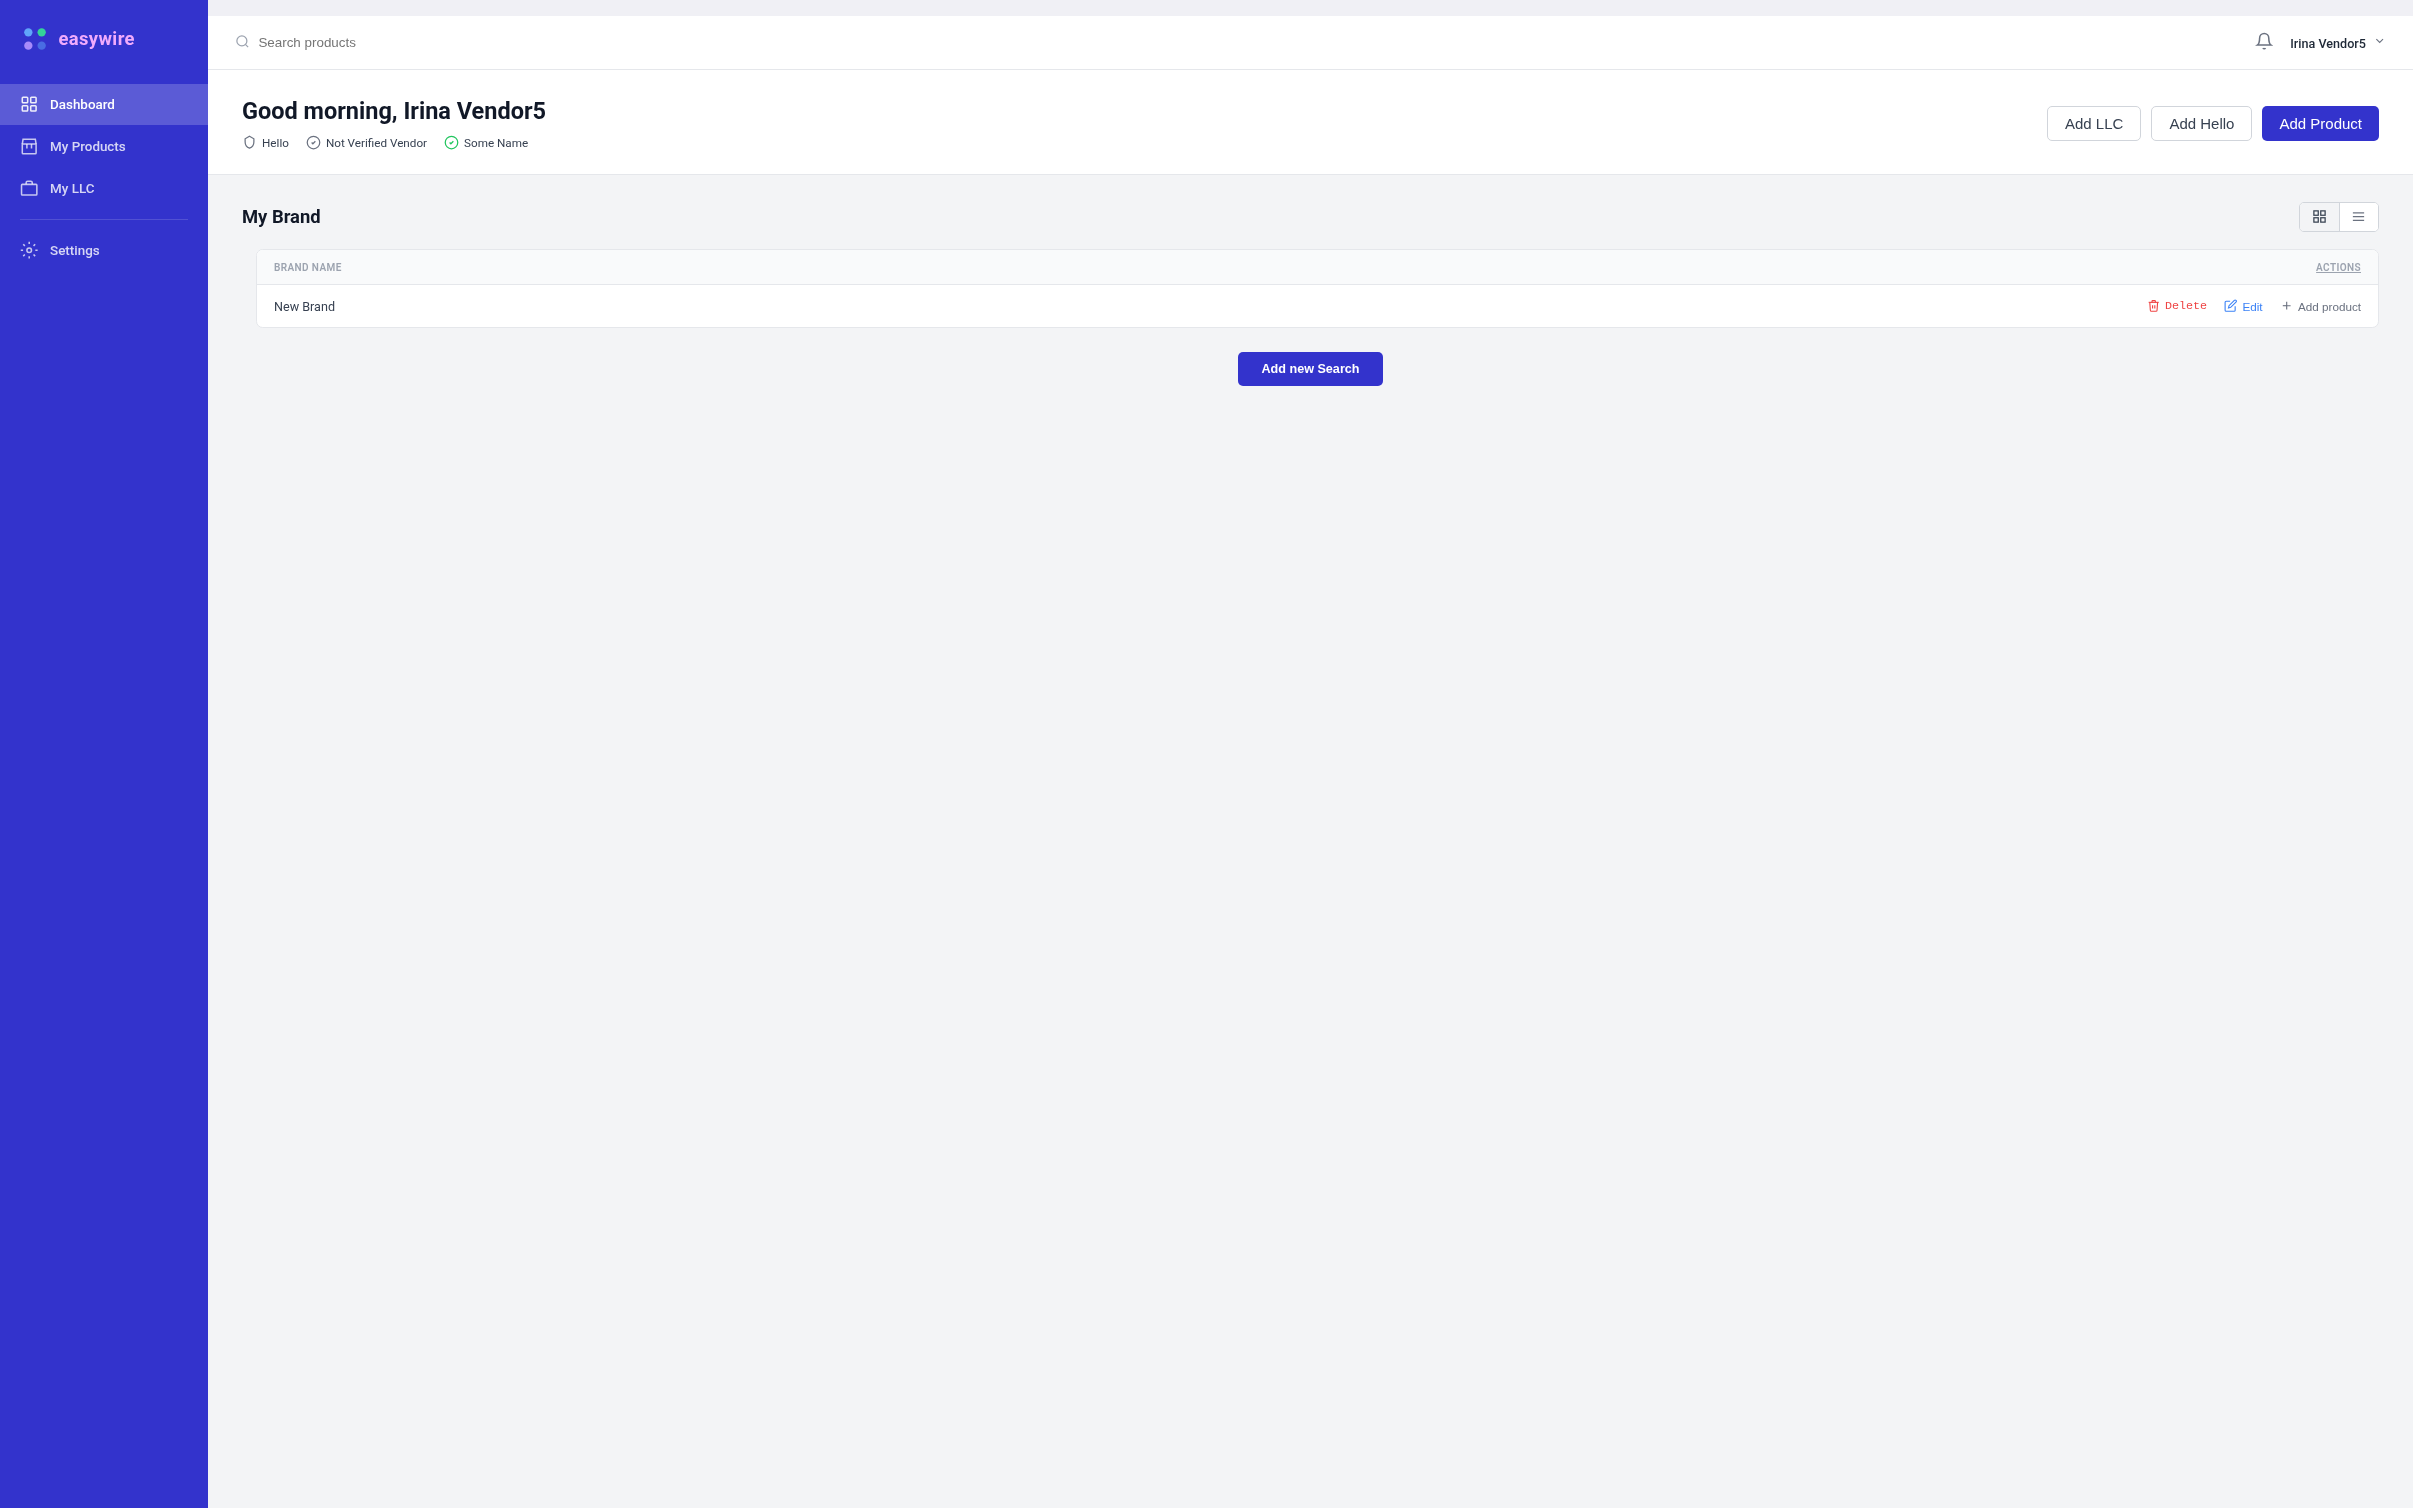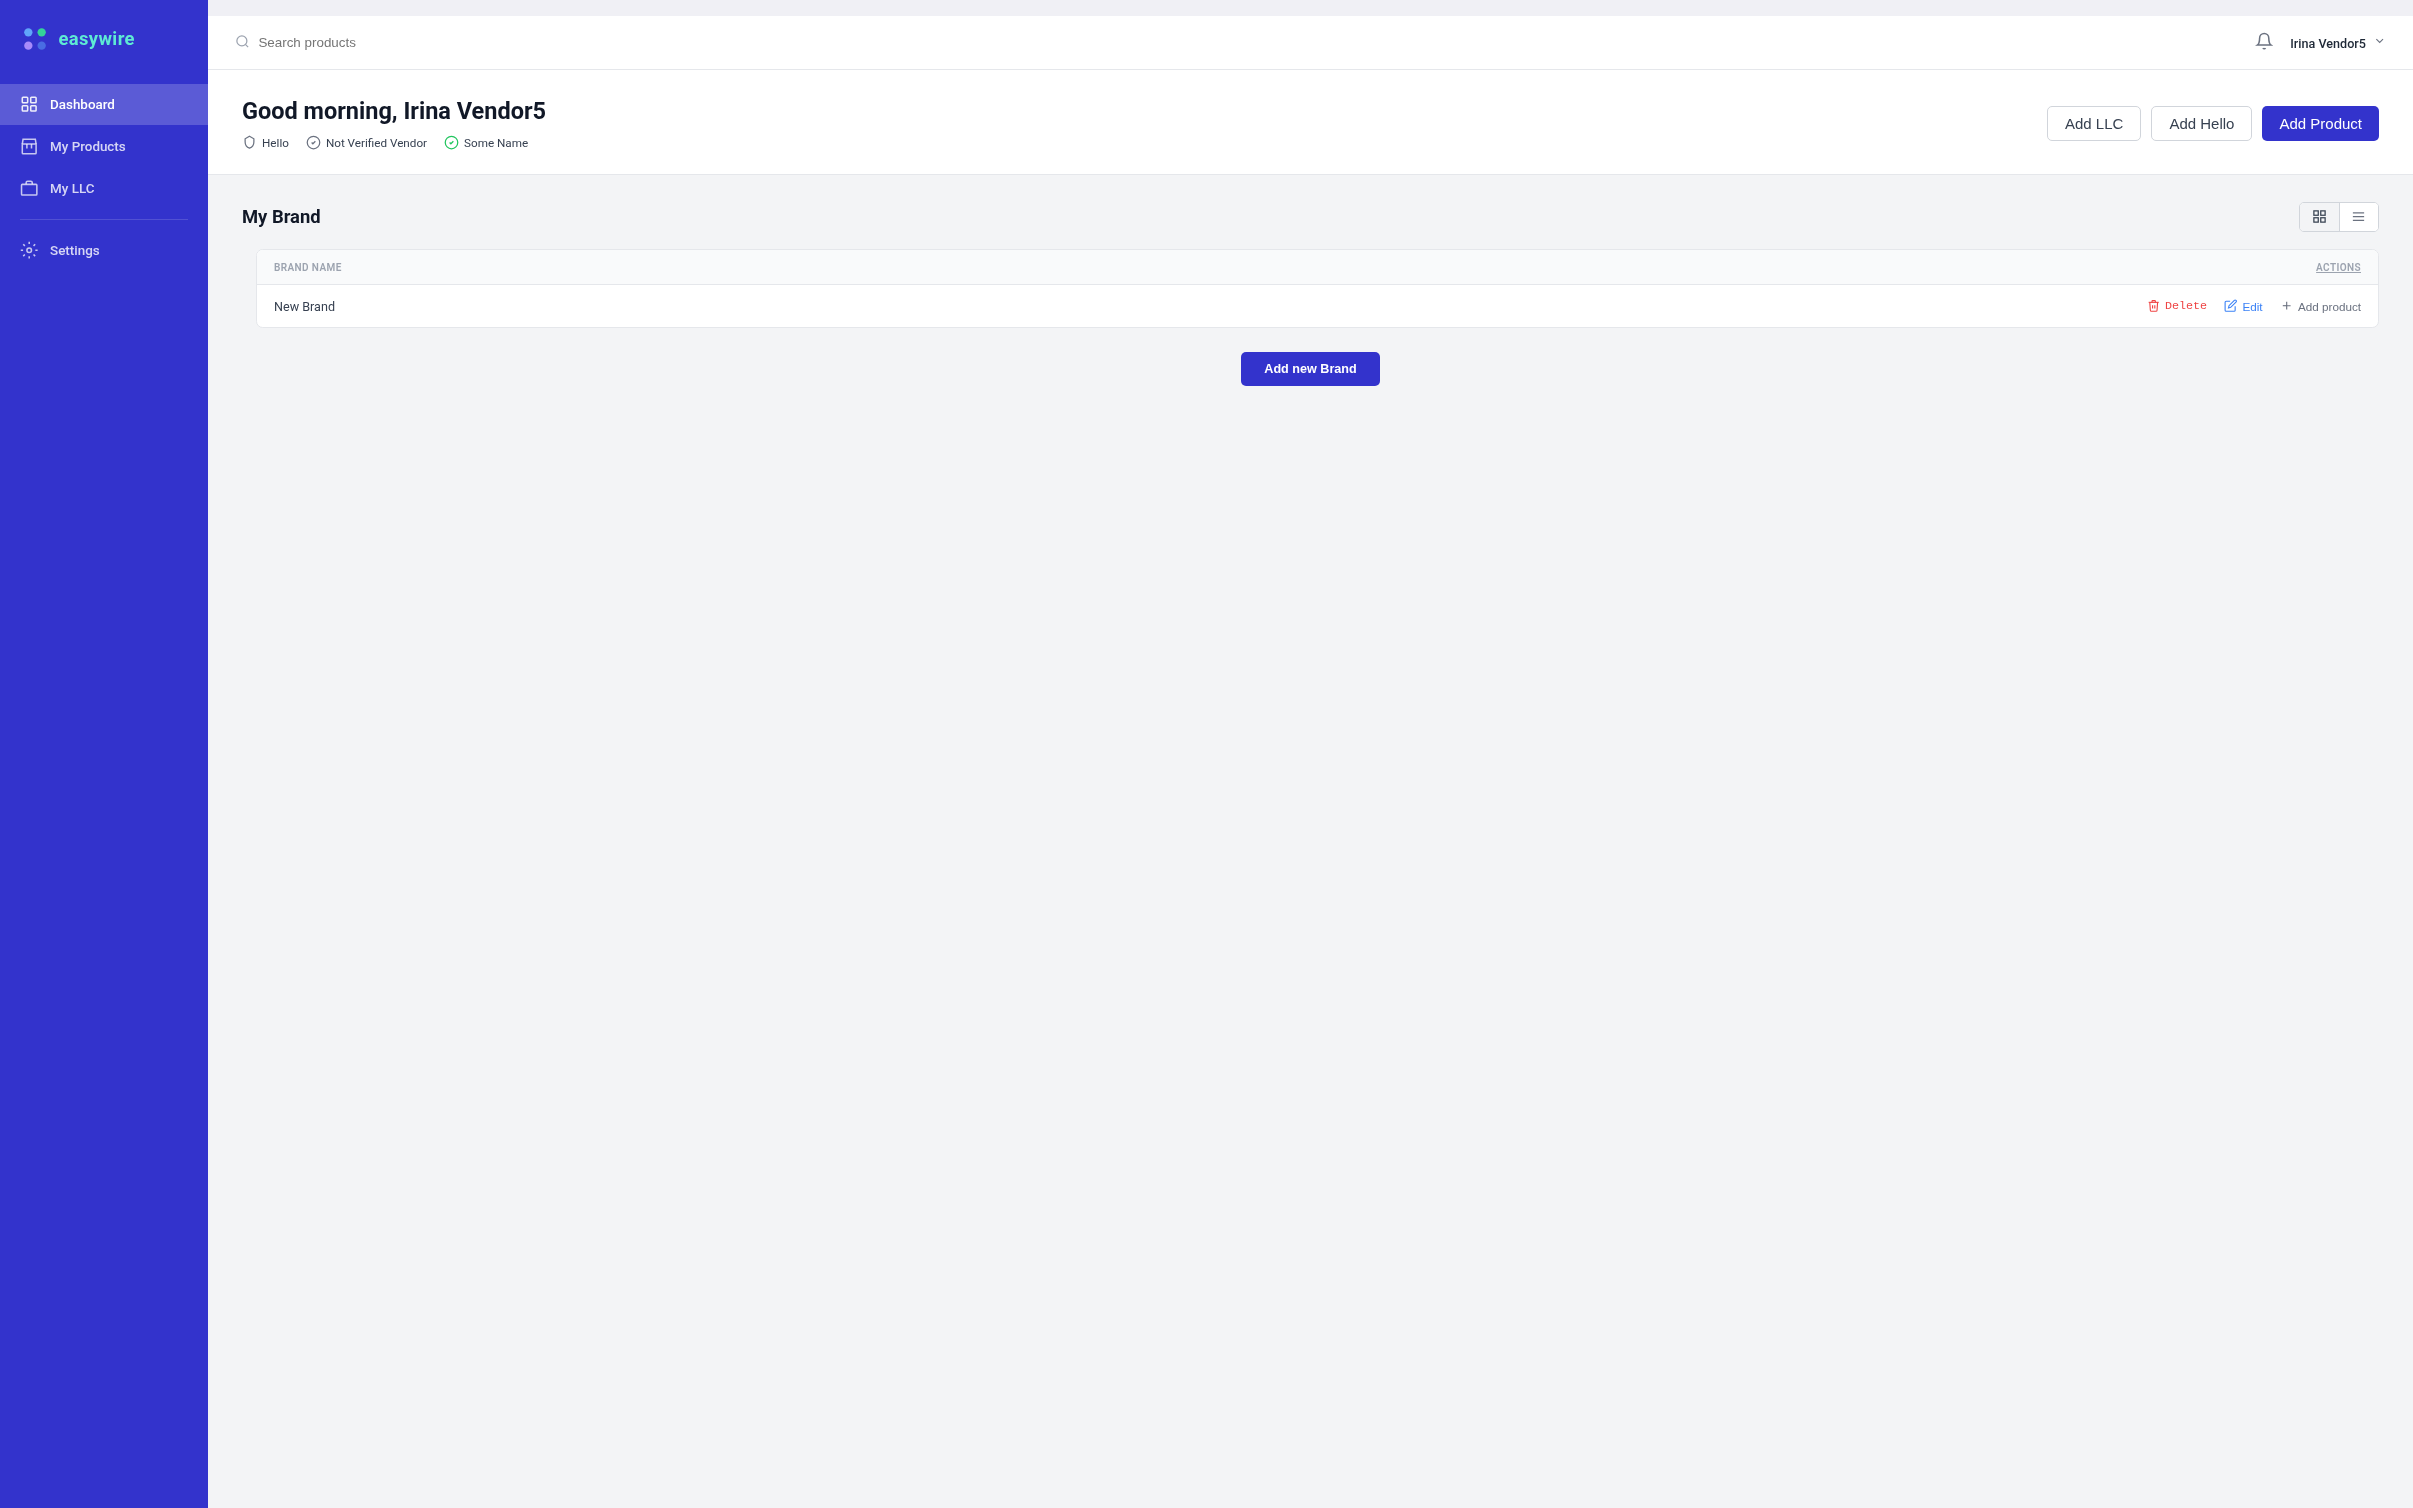--- a/index.html
+++ b/index.html
@@ -21,21 +21,21 @@
       gap: 8.4px;
       padding: 23.5px 20px;
     }
     .logo-icon {
       width: 30px;
       height: 30px;
     }
     .logo-text {
       font-size: 18.4px;
       font-weight: 700;
-      color: #5eead4;
+      color: #f0abfc;
       letter-spacing: 0.4px;
     }
     .sidebar-nav {
       display: flex;
       flex-direction: column;
       padding: 6.7px 0;
     }
     .nav-item {
       display: flex;
       align-items: center;
@@ -461,19 +461,19 @@
                 <line x1="12" y1="5" x2="12" y2="19"></line>
                 <line x1="5" y1="12" x2="19" y2="12"></line>
               </svg>
               <span>Add product</span>
             </button>
           </div>
         </div>
       </div>
 
       <div class="add-brand-wrapper">
-        <button class="btn-add-brand">Add new Brand</button>
+        <button class="btn-add-brand">Add new Search</button>
       </div>
     </div>
 
   </div>
 </main>
 
 
 </body></html>

